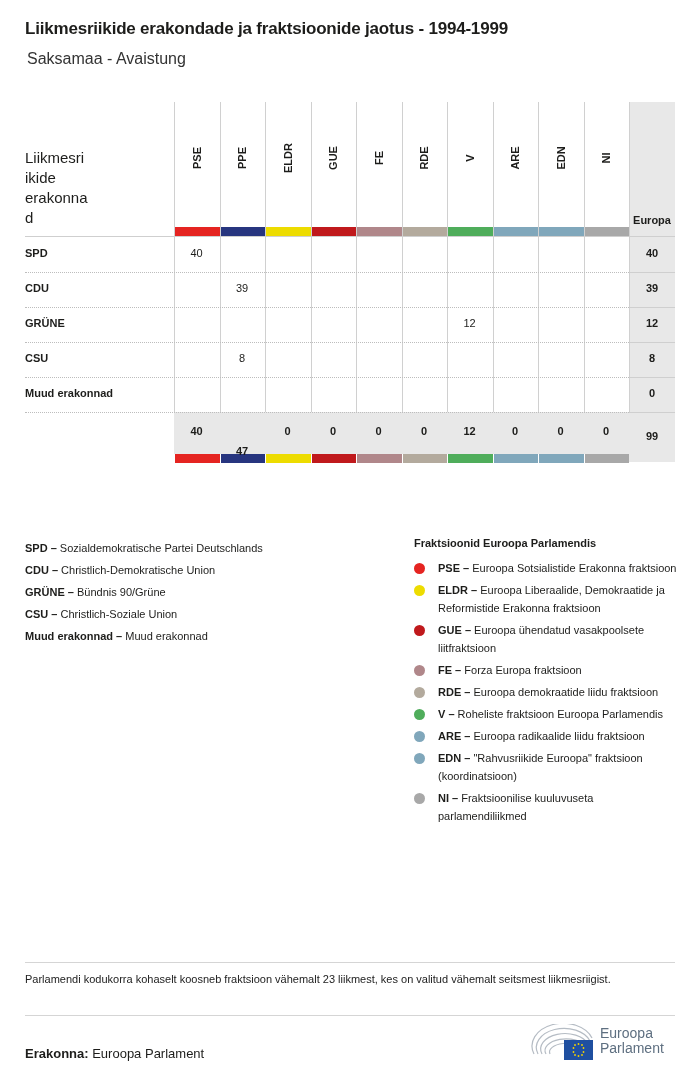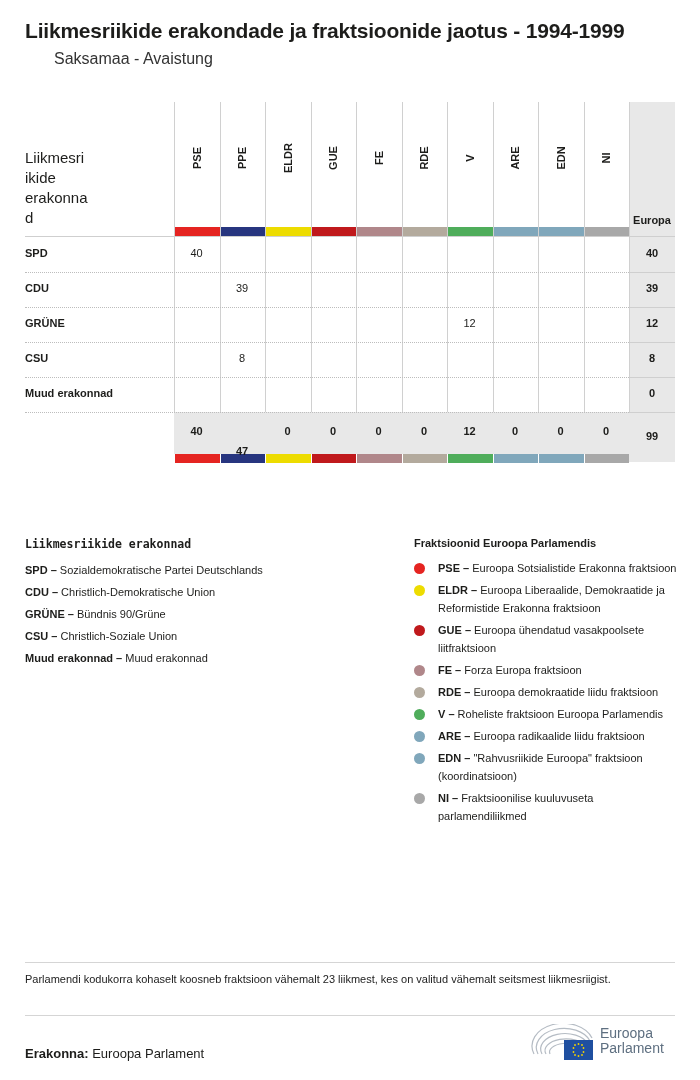--- a/index.html
+++ b/index.html
@@ -1,19 +1,19 @@
 <!DOCTYPE html>
 <html><head>
 <meta charset="utf-8">
 <style>
   * { box-sizing: border-box; margin: 0; padding: 0; }
   html, body { width: 700px; height: 1080px; background: #ffffff; overflow: hidden; }
   body { font-family: "Liberation Sans", sans-serif; color: #1d1d1b; position: relative; }
-  .title { position: absolute; left: 25px; top: 19px; font-size: 21px; font-weight: bold; letter-spacing: -0.2px; }
-  .subtitle { position: absolute; left: 27px; top: 50px; font-size: 16px; color: #333; margin-left: 27px; }
+  .title { position: absolute; left: 25px; top: 19px; font-size: 17px; font-weight: bold; letter-spacing: -0.2px; }
+  .subtitle { position: absolute; left: 27px; top: 50px; font-size: 16px; color: #333; }
 
   
   .tbl { position: absolute; left: 25px; top: 102px; width: 650px; height: 362px; }
   .vline { position: absolute; top: 0; width: 1px; background: #d0d0d0; }
   .row-label-head { position: absolute; left: 0; top: 46px; width: 80px; font-size: 15px; font-weight: normal; line-height: 20px; }
   .col-head { position: absolute; top: 0; width: 45px; height: 125px; }
   .col-head span { position: absolute; left: 50%; top: 56px; transform: translate(-50%, -50%) rotate(-90deg); font-size: 11px; font-weight: bold; white-space: nowrap; }
   .color-bar { position: absolute; height: 9px; }
   .kohta-col { position: absolute; left: 604px; top: 0; width: 46px; height: 360px; background: #e8e8e8; }
   .kohta-head { position: absolute; left: 604px; top: 112px; width: 46px; text-align: center; font-size: 11px; font-weight: bold; }
@@ -150,21 +150,20 @@
     <div class="total-cell" style="left: 331px;">0</div>
     <div class="total-cell" style="left: 376.5px;">0</div>
     <div class="total-cell" style="left: 422px;">12</div>
     <div class="total-cell" style="left: 467.5px;">0</div>
     <div class="total-cell" style="left: 513px;">0</div>
     <div class="total-cell" style="left: 558.5px;">0</div>
     <div class="kohta-cell" style="top: 328px;">99</div>
   </div>
 
 <div class="legend-left">
-  <h3>Liikmesriikide erakonnad</h3>
   <div id="party-list">
       <div class="li"><b>SPD</b><b> – </b><span>Sozialdemokratische Partei Deutschlands</span></div>
       <div class="li"><b>CDU</b><b> – </b><span>Christlich-Demokratische Union</span></div>
       <div class="li"><b>GRÜNE</b><b> – </b><span>Bündnis 90/Grüne</span></div>
       <div class="li"><b>CSU</b><b> – </b><span>Christlich-Soziale Union</span></div>
       <div class="li"><b>Muud erakonnad</b><b> – </b><span>Muud erakonnad</span></div>
     </div>
 </div>
 
 <div class="legend-right">

